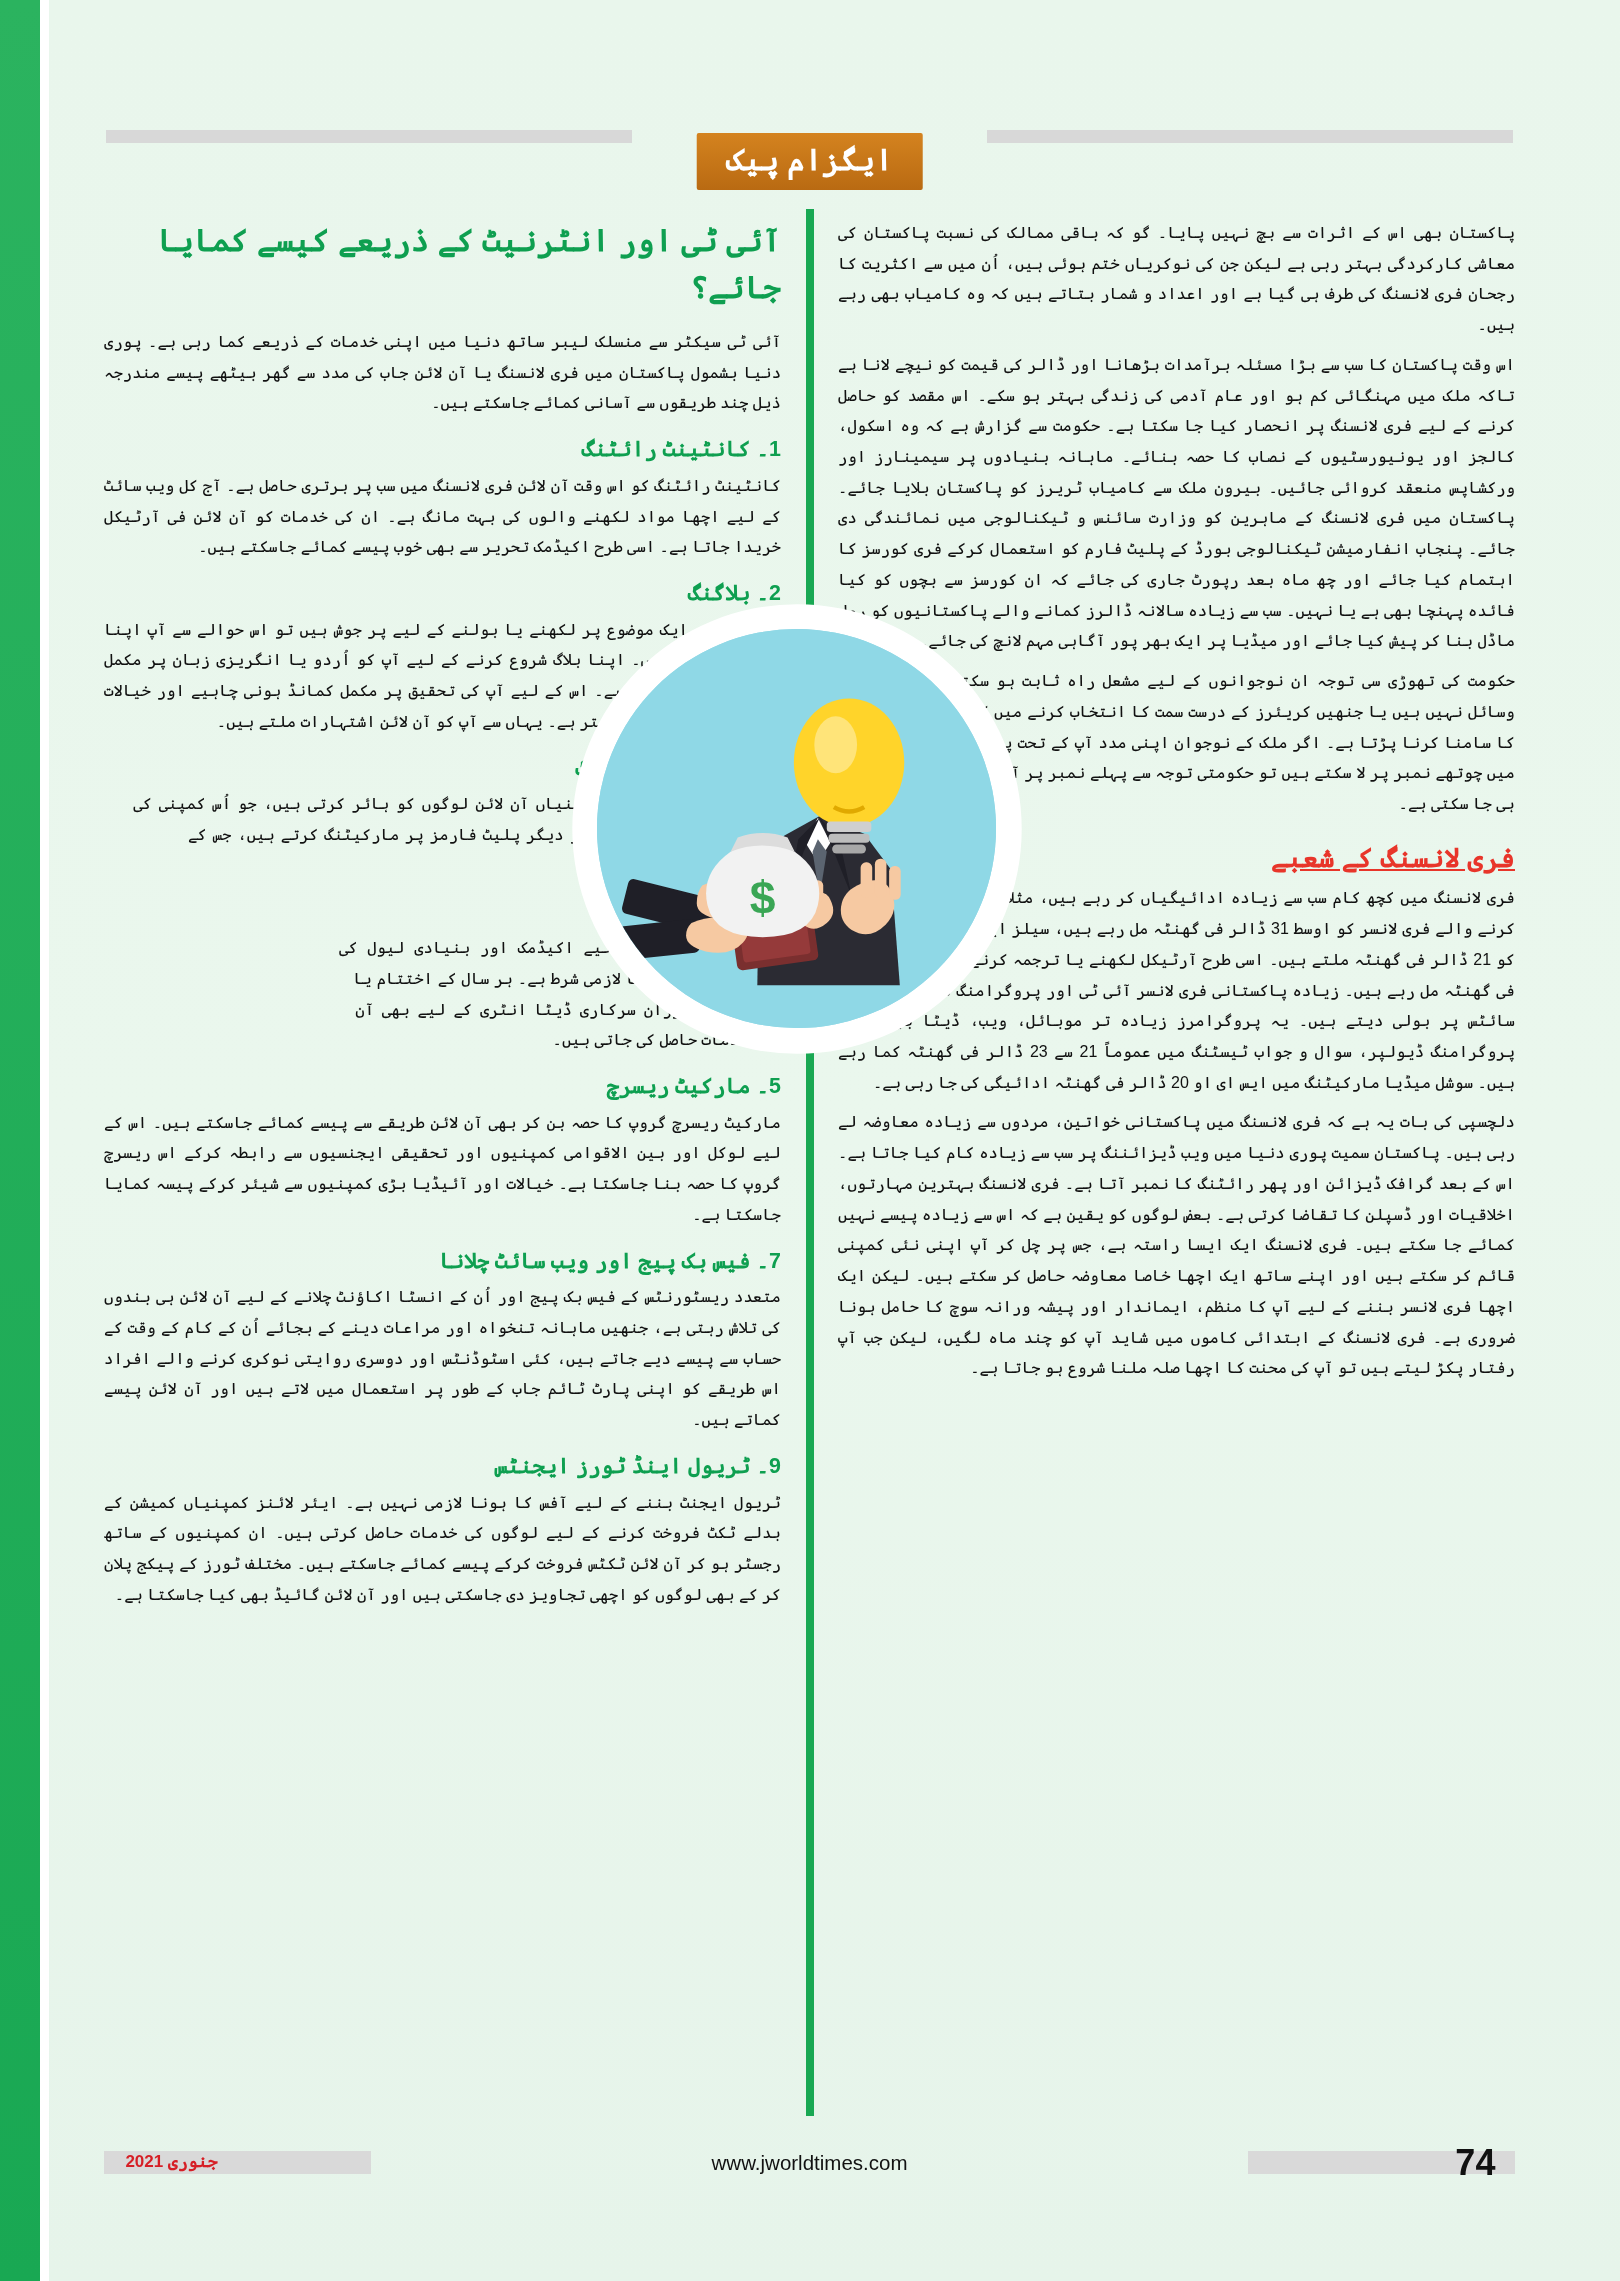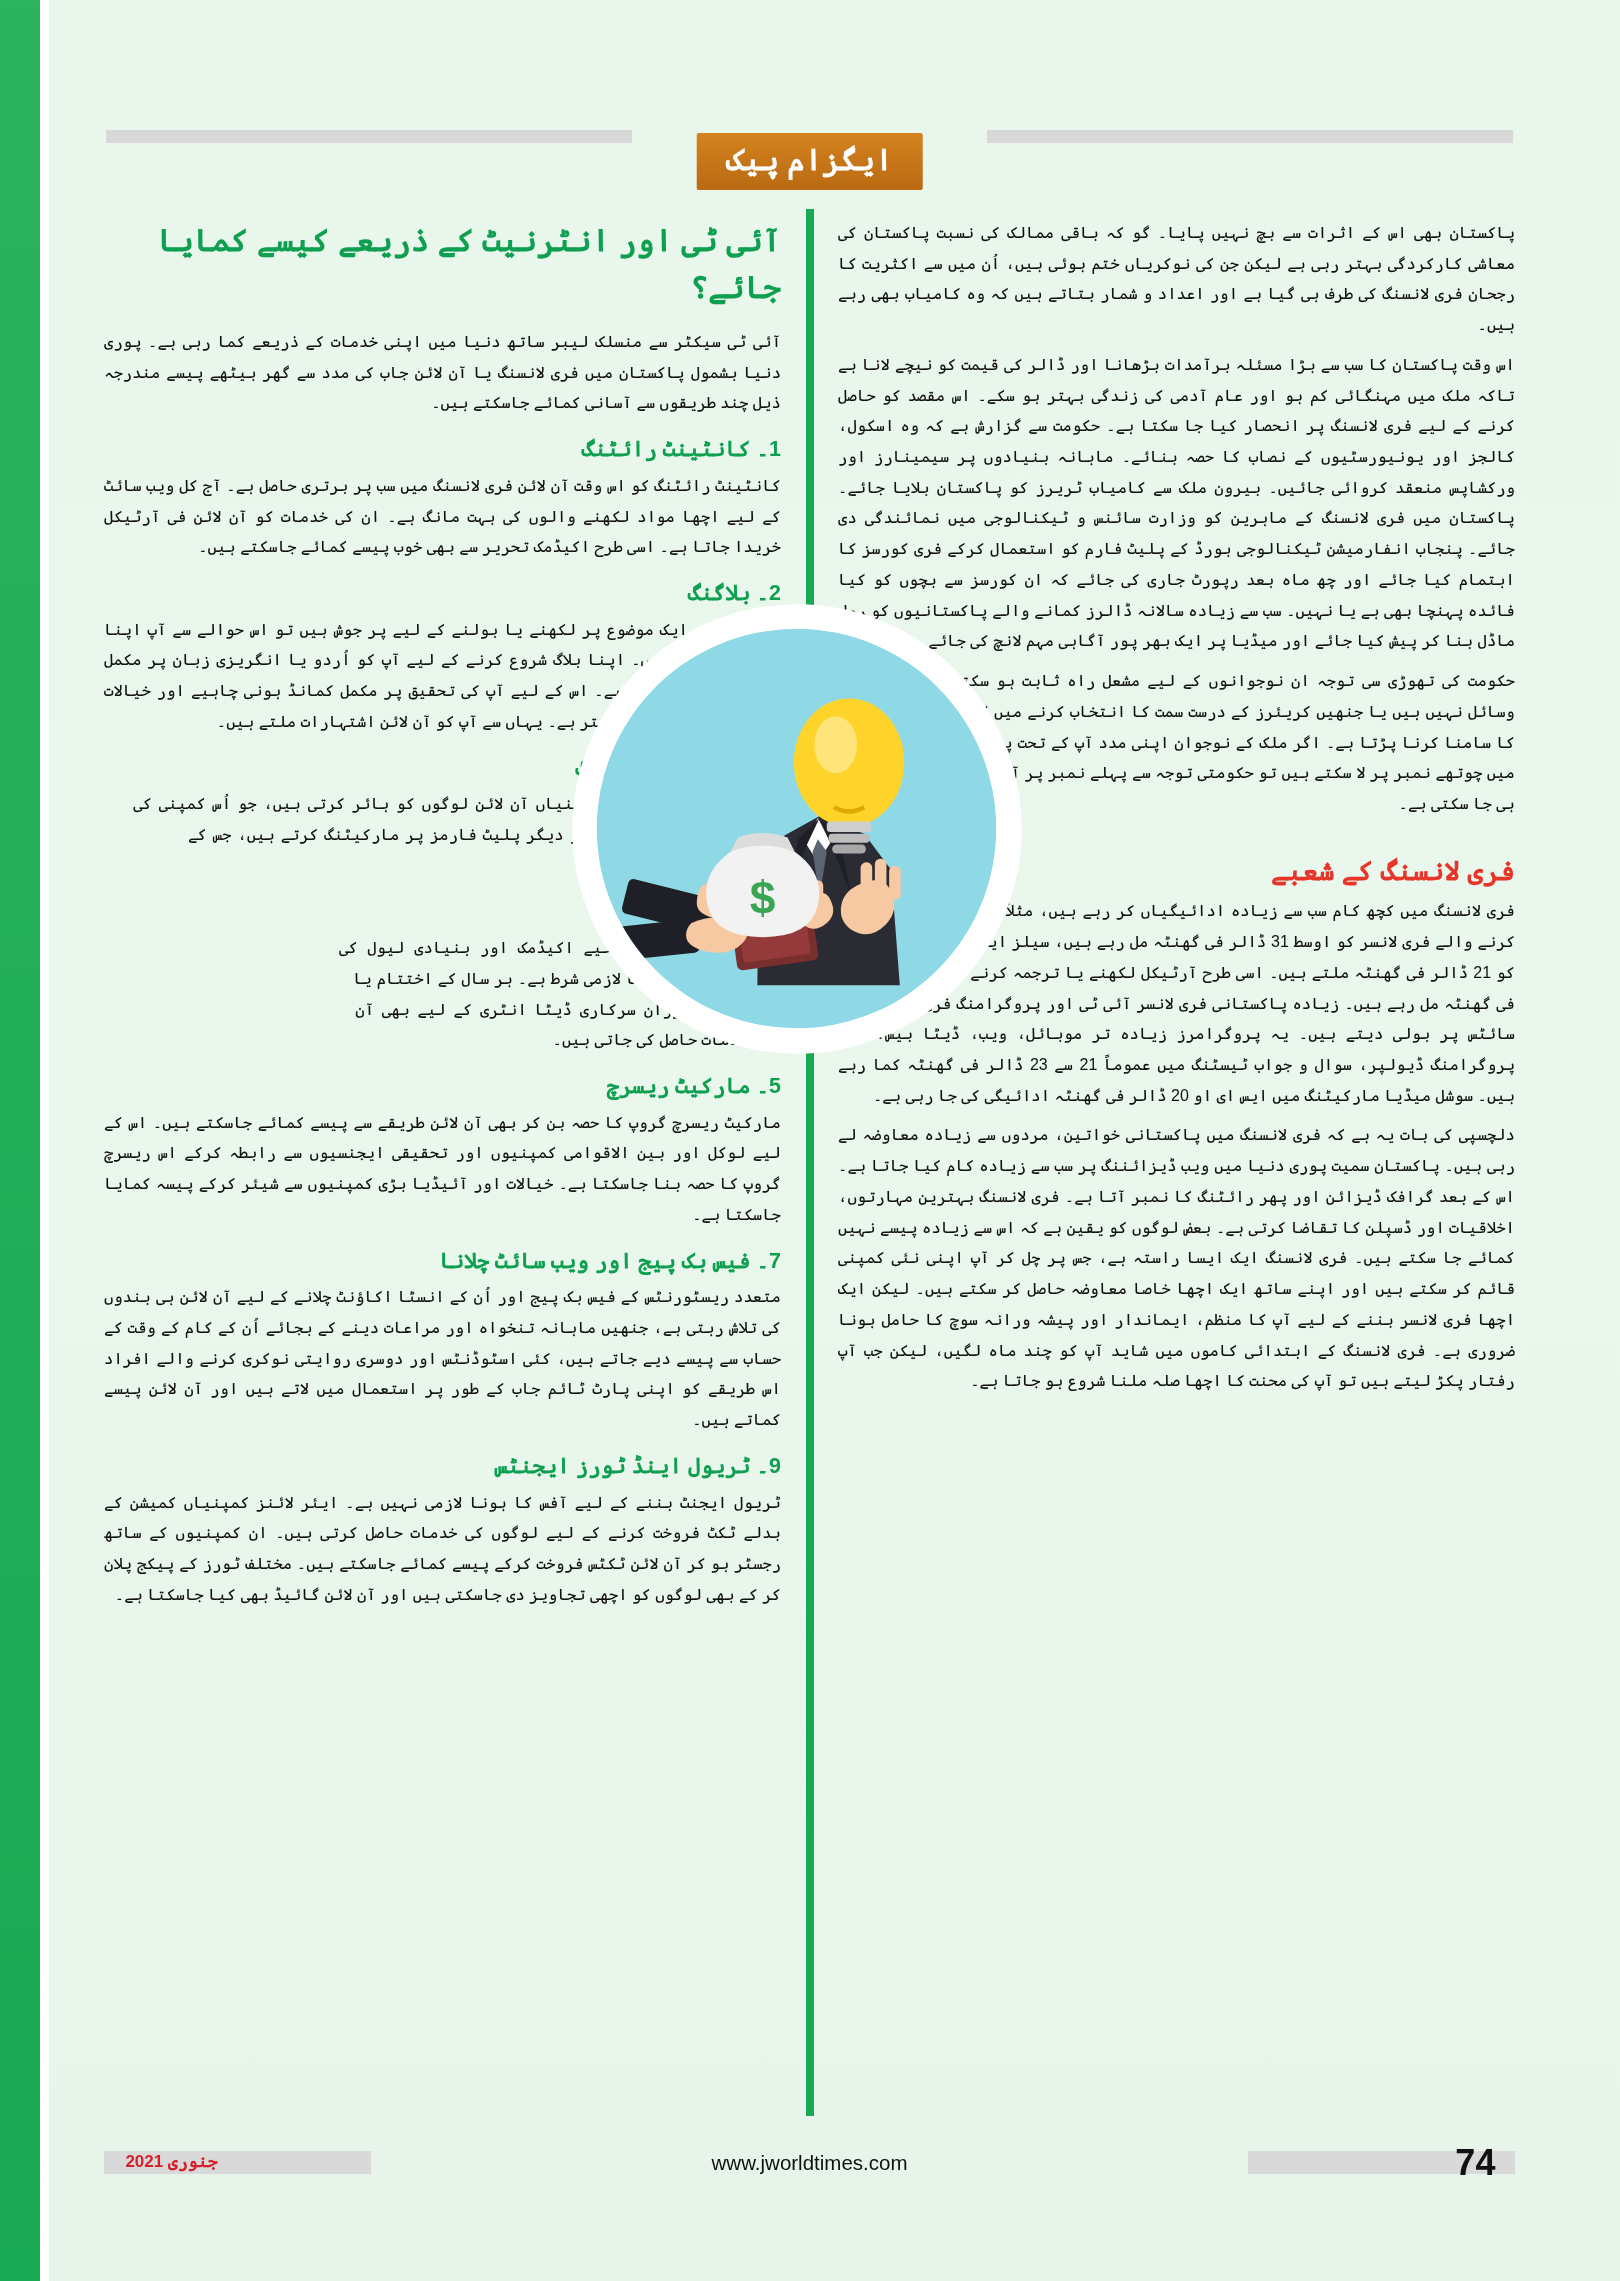--- a/index.html
+++ b/index.html
@@ -107,21 +107,22 @@
     margin: 14.3px 0 5.3px 0;
     font-size: 21.4px;
     line-height: 1.5;
     color: #0e9f50;
     font-weight: bold;
     direction: rtl;
   }
   h2.subhead.red {
     color: #e8352a;
     font-size: 27px;
-    margin-top: 31px;
+    margin-top: 18px;
+    text-decoration: underline;
   }
   p.body {
     margin: 0 0 9px 0;
     font-size: 16px;
     line-height: 1.92;
     color: #111111;
     text-align: justify;
     text-align-last: right;
     direction: rtl;
   }

